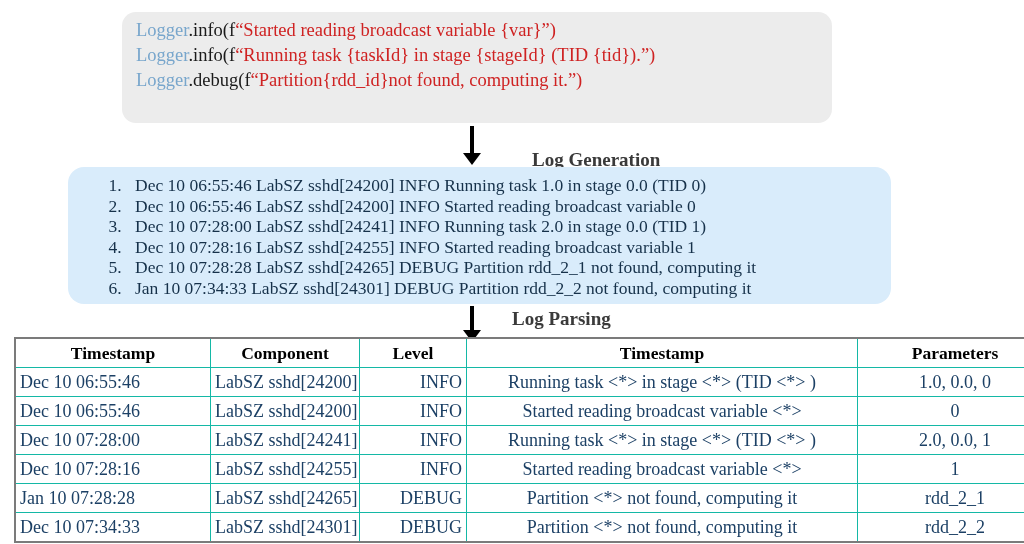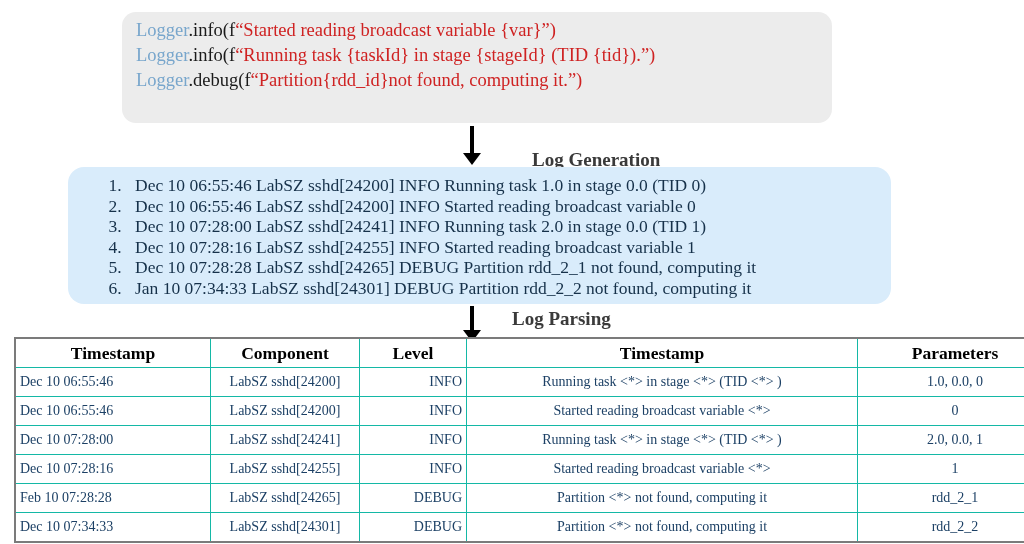--- a/index.html
+++ b/index.html
@@ -126,21 +126,21 @@
     white-space: nowrap;
     overflow: hidden;
   }
   #parse-table th {
     font-weight: bold;
     font-size: 17.5px;
     color: #000000;
     text-align: center;
   }
   #parse-table td {
-    font-size: 14px;
+    font-size: 18px;
     color: #1c4065;
   }
   .col-ts   { width: 186px; text-align: left;   padding-left: 6px; }
   .col-comp { width: 140px; text-align: center; margin-left: 16px; }
   .col-lvl  { width: 98px;  text-align: right; }
   .col-tmpl { width: 382px; text-align: center;   padding-left: 8px; }
   .col-par  { width: 186px; text-align: center; }
 </style>
 </head>
 <body>
@@ -216,21 +216,21 @@
       <td class="col-par">2.0, 0.0, 1</td>
     </tr>
     <tr>
       <td class="col-ts">Dec 10 07:28:16</td>
       <td class="col-comp">LabSZ sshd[24255]</td>
       <td class="col-lvl">INFO</td>
       <td class="col-tmpl">Started reading broadcast variable &lt;*&gt;</td>
       <td class="col-par">1</td>
     </tr>
     <tr>
-      <td class="col-ts">Feb 10 07:28:28</td>
+      <td class="col-ts">Jan 10 07:28:28</td>
       <td class="col-comp">LabSZ sshd[24265]</td>
       <td class="col-lvl">DEBUG</td>
       <td class="col-tmpl">Partition &lt;*&gt; not found, computing it</td>
       <td class="col-par">rdd_2_1</td>
     </tr>
     <tr>
       <td class="col-ts">Dec 10 07:34:33</td>
       <td class="col-comp">LabSZ sshd[24301]</td>
       <td class="col-lvl">DEBUG</td>
       <td class="col-tmpl">Partition &lt;*&gt; not found, computing it</td>

